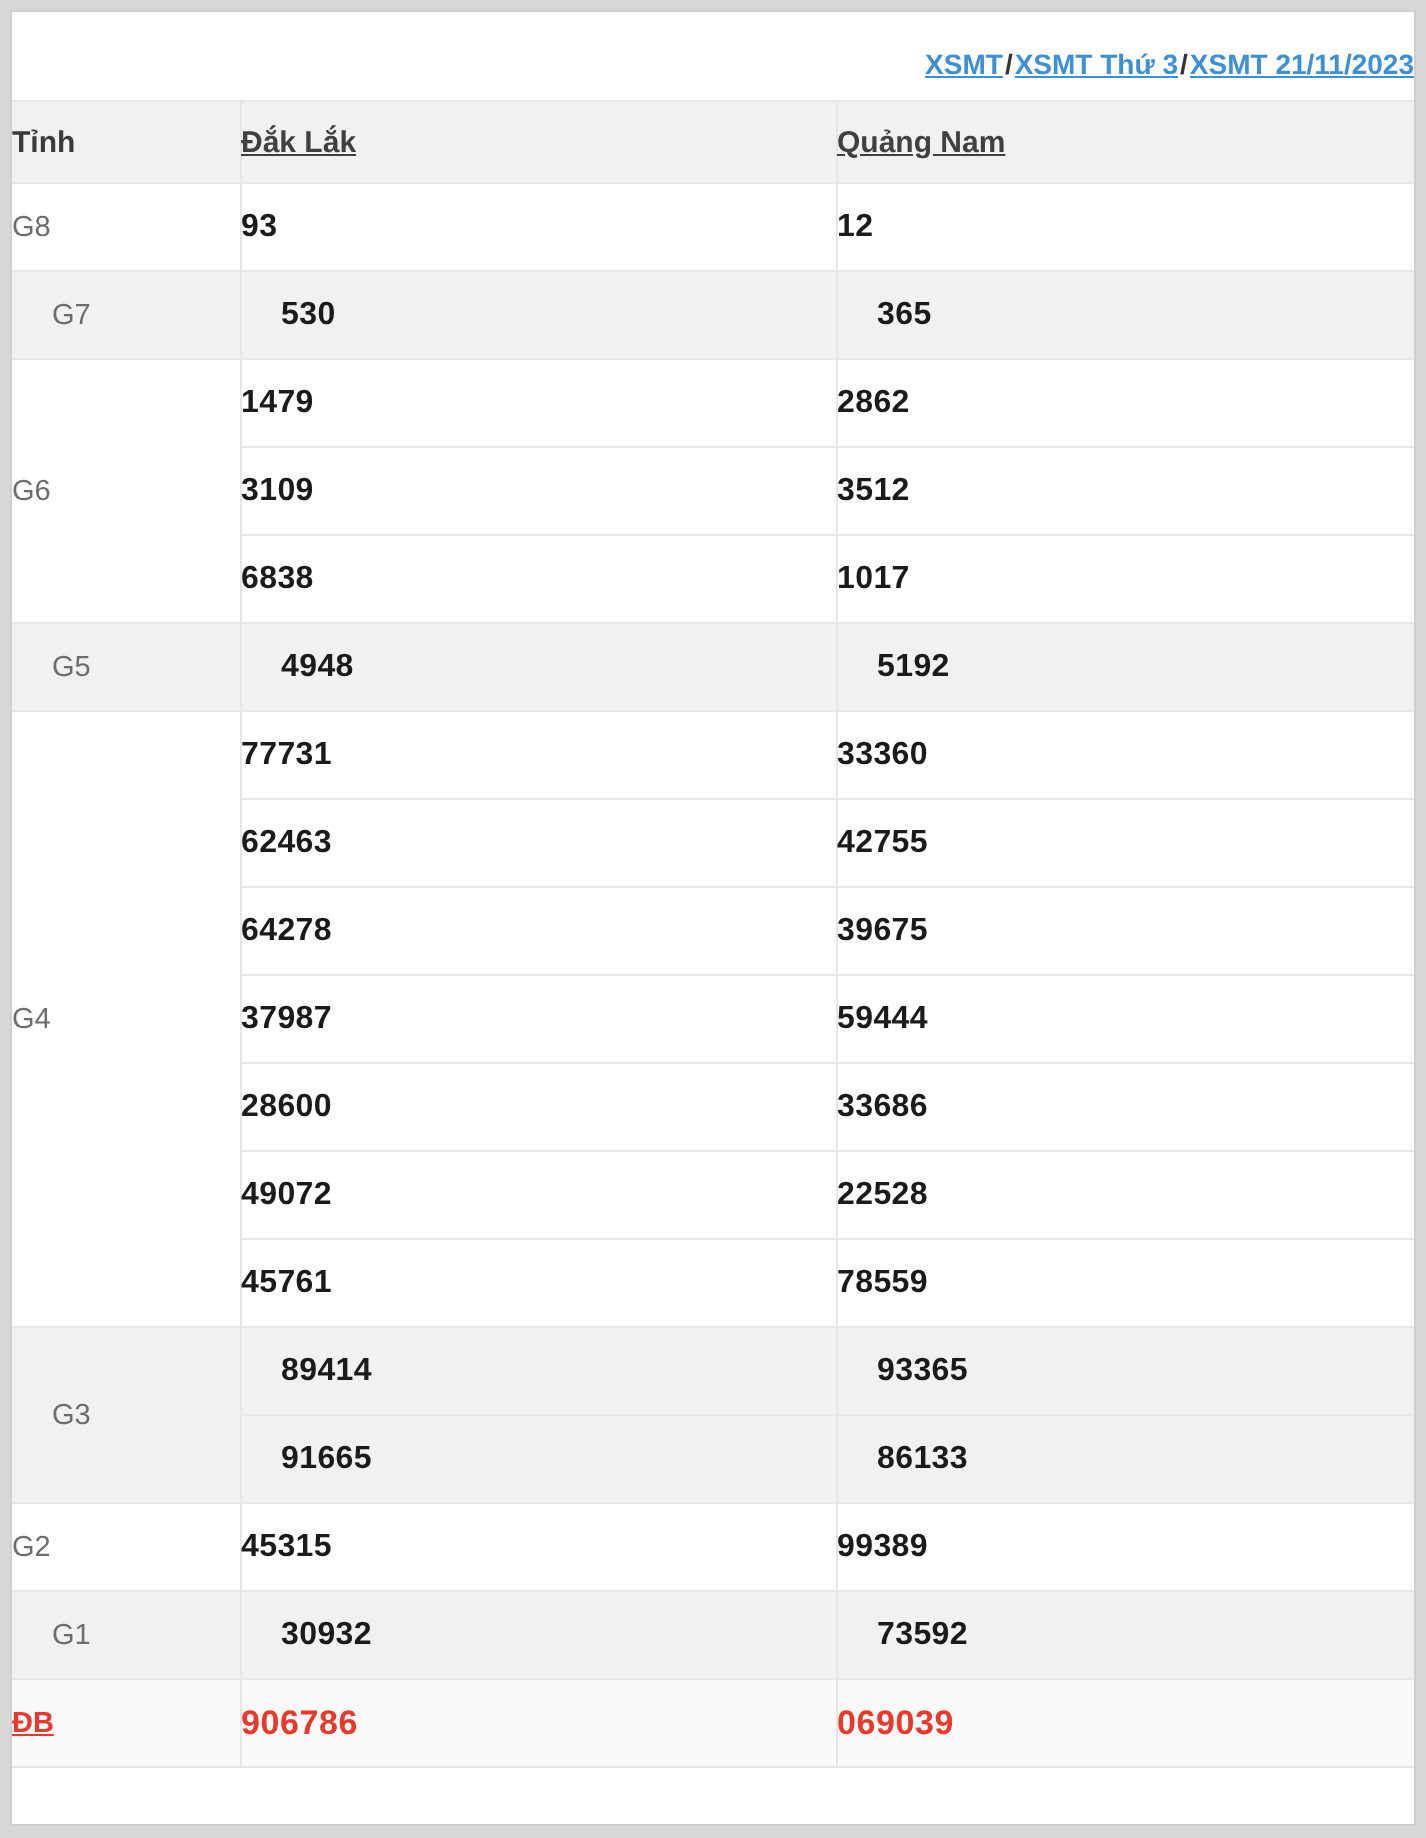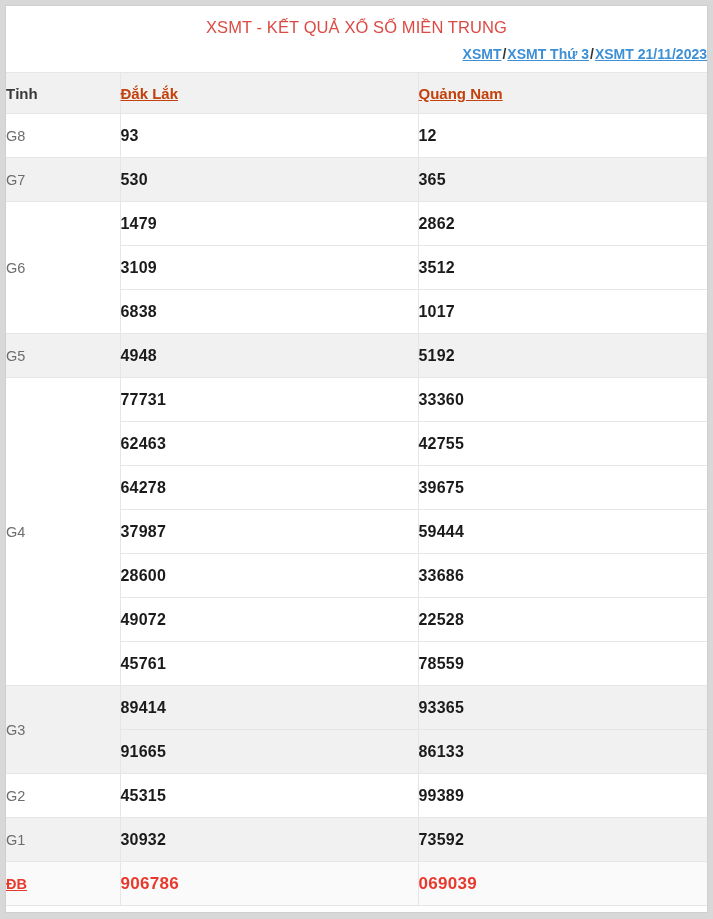--- a/index.html
+++ b/index.html
@@ -87,41 +87,41 @@
     height: 40px;
     border-top: 1px solid #dcdcdc;
     border-bottom: 1px solid #dcdcdc;
   }
   th.prize-head {
     color: #3a3a3a;
     font-size: 15px;
     font-weight: bold;
   }
   th.prov-head a {
-    color: #c2410c;
+    color: #404040;
     font-size: 15px;
     font-weight: bold;
     text-decoration: underline;
     margin-top: 10px;
   }
 
   td.prize-label {
     color: #6d6d6d;
     font-size: 14.5px;
     font-weight: normal;
     margin-left: 22px;
   }
   td.num {
     color: #1b1b1b;
     font-size: 16px;
     font-weight: bold;
     letter-spacing: 0.2px;
   }
 
-  tr.band-gray td { background: #f1f1f1; }
+  tr.band-gray td { background: #f1f1f1; padding-left: 20px; }
   tr.band-white td { background: #ffffff; }
 
   tr.db td,
   td.db {
     background: #fafafa;
   }
   td.db-label {
     color: #e8392c;
     font-size: 14.5px;
     font-weight: bold;
@@ -135,21 +135,20 @@
   }
 
   .r44 { height: 44px; }
 </style>
 </head>
 <body>
 
 <div class="card">
 
   <div class="header">
-    <div class="title">XSMT - KẾT QUẢ XỔ SỐ MIỀN TRUNG</div>
     <div class="breadcrumb">
       <a href="#">XSMT</a><span class="sep">/</span><a href="#">XSMT Thứ 3</a><span class="sep">/</span><a href="#">XSMT 21/11/2023</a>
     </div>
   </div>
 
   <table class="results">
     <colgroup>
       <col class="c-prize">
       <col class="c-prov">
       <col class="c-prov">

